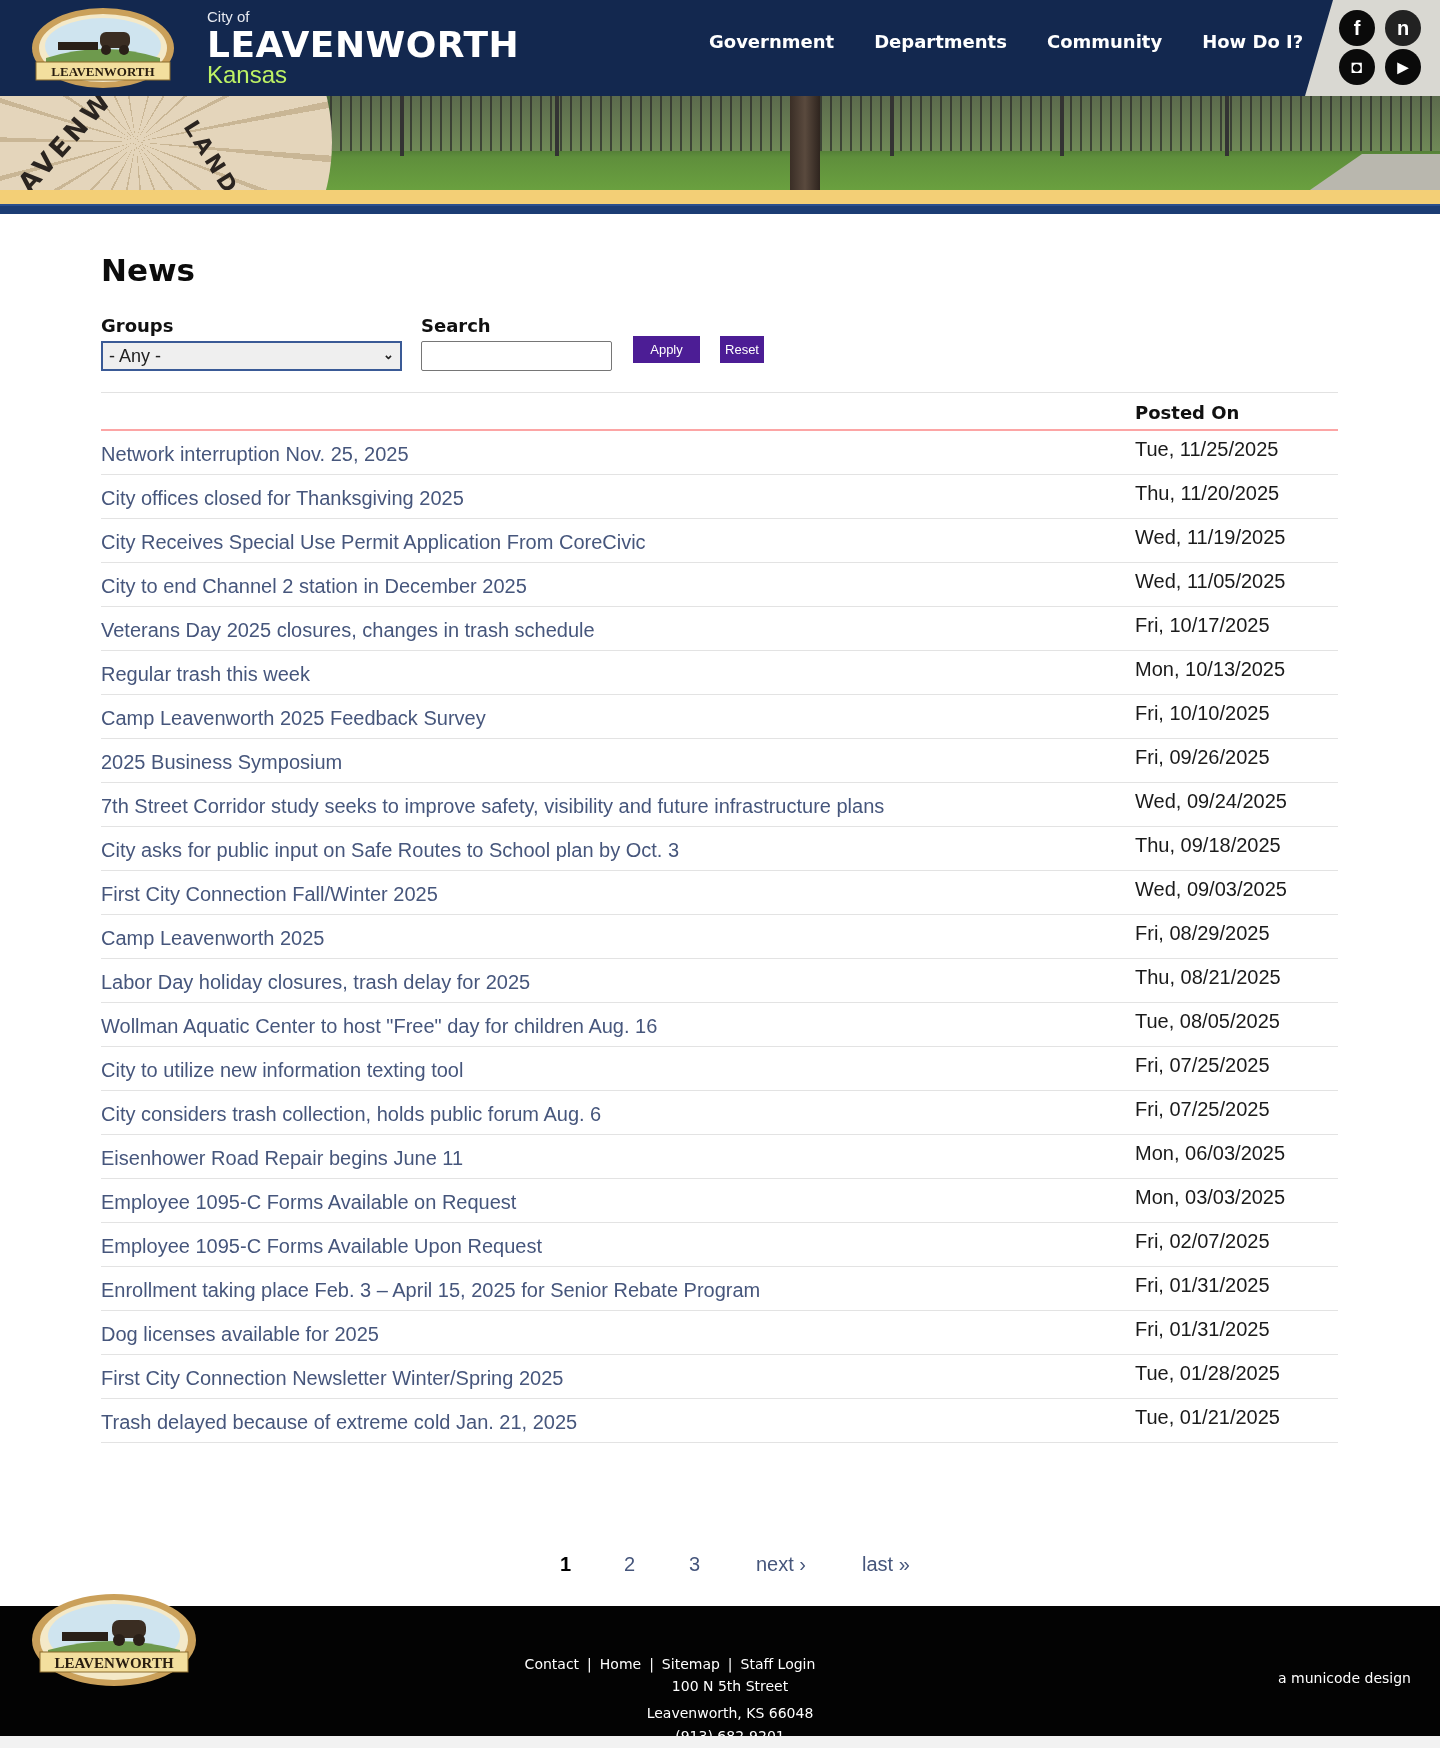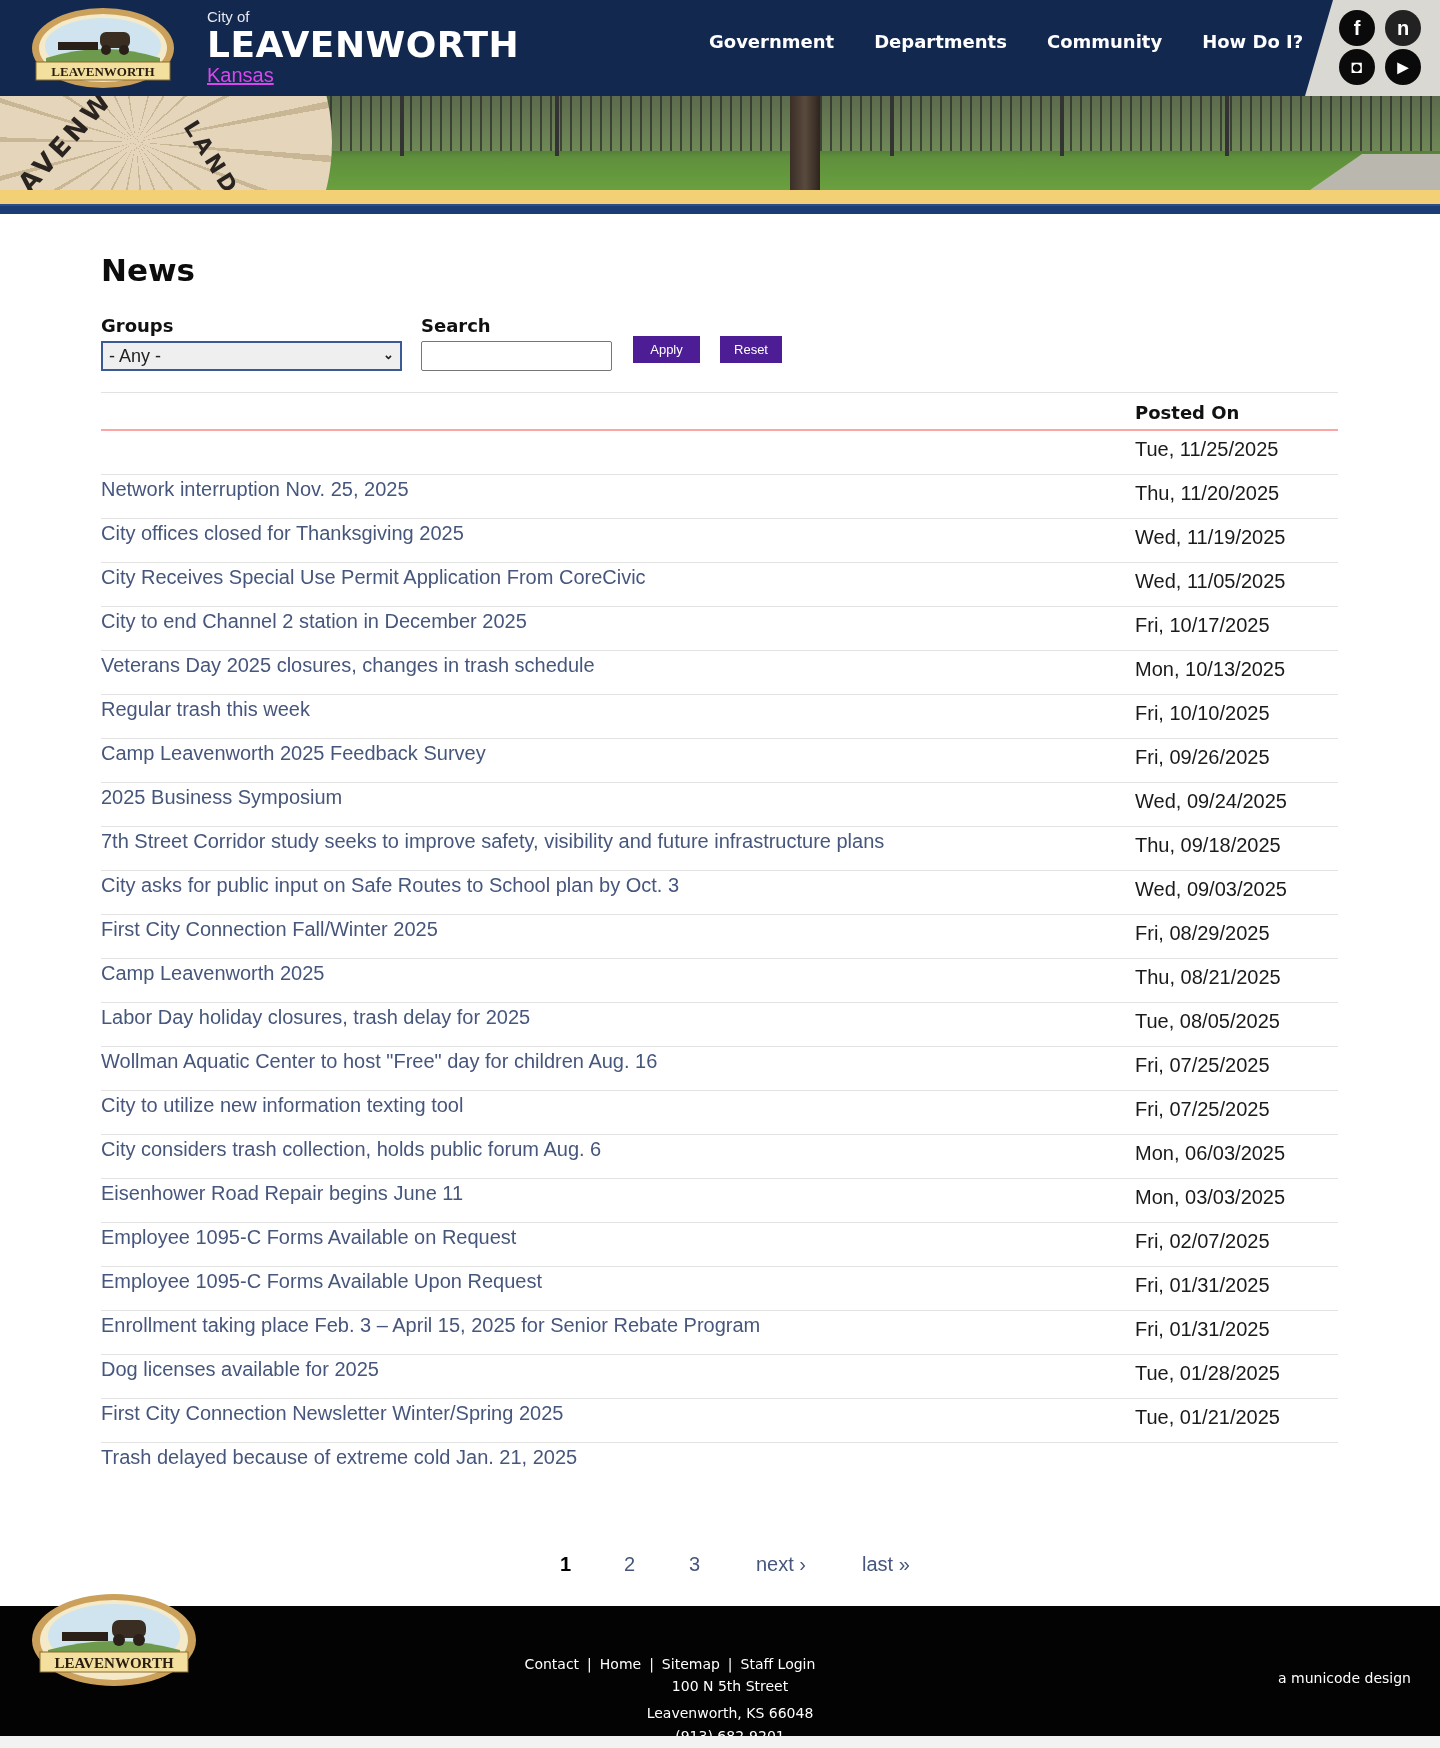--- a/index.html
+++ b/index.html
@@ -5,21 +5,21 @@
   * { box-sizing: border-box; margin: 0; padding: 0; }
   html, body { width: 1440px; height: 1748px; overflow: hidden; background: #fff; }
   body { font-family: "DejaVu Sans", sans-serif; color: #111; position: relative; }
 
   
   .header { position: absolute; left: 0; top: 0; width: 1440px; height: 96px; background: #13284f; }
   .logo-seal { position: absolute; left: 30px; top: 6px; width: 146px; height: 88px; }
   .brand { position: absolute; left: 207px; top: 8px; color: #fff; }
   .brand .small { font-family: "Liberation Sans", sans-serif; font-size: 15px; color: #e6e9f0; display: block; line-height: 18px; }
   .brand .big { font-family: "DejaVu Sans", sans-serif; font-weight: bold; font-size: 36px; letter-spacing: 0.5px; line-height: 38px; display: block; }
-  .brand .state { font-family: "Liberation Sans", sans-serif; font-size: 20px; color: #d946ef; display: block; line-height: 22px; text-decoration: underline; }
+  .brand .state { font-family: "Liberation Sans", sans-serif; font-size: 24px; color: #bef264; display: block; line-height: 22px; }
 
   .nav { position: absolute; top: 31px; left: 709px; display: flex; }
   .nav a { color: #fff; text-decoration: none; font-family: "DejaVu Sans", sans-serif; font-weight: bold; font-size: 18px; margin-right: 40px; white-space: nowrap; }
 
   .social-panel { position: absolute; top: 0; right: 0; width: 135px; height: 96px; background: #d9d8d2; clip-path: polygon(28px 0, 100% 0, 100% 100%, 0 100%); }
   .social { position: absolute; width: 36px; height: 36px; border-radius: 50%; background: #0a0a0a; color: #fff; display: flex; align-items: center; justify-content: center; font-weight: bold; font-size: 20px; font-family: "Liberation Sans", sans-serif; }
 
   
   .banner { position: absolute; top: 96px; left: 0; width: 1440px; height: 94px; overflow: hidden;
     background: linear-gradient(180deg, #4c6a3a 0%, #3e5e2e 45%, #5f8f3c 65%, #6aa03f 100%); }
@@ -40,21 +40,21 @@
   .select { position: absolute; left: 101px; top: 341px; width: 301px; height: 30px; border: 2px solid #3a5a96; background: #efefef; font-size: 18px; color: #222; padding-left: 6px; display: flex; align-items: center; font-family: "Liberation Sans", sans-serif; }
   .select .chev { position: absolute; right: 6px; top: 4px; font-size: 13px; font-weight: bold; }
   .search-input { position: absolute; left: 421px; top: 341px; width: 191px; height: 30px; border: 1px solid #767676; background: #fff; border-radius: 2px; }
   .btn { position: absolute; top: 336px; height: 27px; background: #4c1d95; color: #fff; font-size: 13px; font-family: Liberation Sans, sans-serif; display: flex; align-items: center; justify-content: center; border: none; }
 
   .table { position: absolute; left: 101px; top: 392px; width: 1237px; }
   .table-rule-top { height: 1px; background: #e2e2e2; }
   .th-row { height: 38px; border-bottom: 2px solid #fca5a5; position: relative; }
   .th-date { position: absolute; left: 1034px; top: 9px; font-weight: bold; font-size: 18px; font-family: "DejaVu Sans", sans-serif; color: #111; }
   .row { height: 44px; border-bottom: 1px solid #e3e3e3; position: relative; }
-  .row .title { position: absolute; left: 0; top: 12px; font-family: "Liberation Sans", sans-serif; font-size: 20px; color: #46567c; text-decoration: none; white-space: nowrap; margin-top: 35px; }
+  .row .title { position: absolute; left: 0; top: 12px; font-family: "Liberation Sans", sans-serif; font-size: 20px; color: #46567c; text-decoration: none; white-space: nowrap; }
   .row .date { position: absolute; left: 1034px; top: 7px; font-family: "Liberation Sans", sans-serif; font-size: 20px; color: #1a1a1a; white-space: nowrap; }
 
   .pager { position: absolute; top: 1553px; left: 0; width: 1440px; height: 30px; }
   .pager span { position: absolute; font-family: "Liberation Sans", sans-serif; font-size: 20px; color: #46567c; }
   .pager .current { color: #000; font-weight: bold; }
 
   
   .footer { position: absolute; top: 1606px; left: 0; width: 1440px; height: 130px; background: #030303; color: #fff; }
   .footer-logo { position: absolute; left: 30px; top: -16px; width: 168px; height: 100px; }
   .footer-links { position: absolute; top: 50px; left: 0; width: 1340px; text-align: center; font-family: "DejaVu Sans", sans-serif; font-size: 14px; }
@@ -123,21 +123,21 @@
 <label class="label" style="left:101px;top:315px;">Groups</label>
 <div class="select">
   <span>- Any -</span>
   <span class="chev">⌄</span>
 </div>
 
 <label class="label" style="left:421px;top:315px;">Search</label>
 <input class="search-input" type="text" value="" style="">
 
 <button class="btn" style="left:633px;width:67px;">Apply</button>
-<button class="btn" style="left:720px;width:62px;">Reset</button>
+<button class="btn" style="left:720px;width:44px;">Reset</button>
 
 <div class="table">
   <div class="table-rule-top"></div>
   <div class="th-row">
     <span class="th-date">Posted On</span>
   </div>
   <div id="rows">
       <div class="row">
         <a class="title" href="#">Network interruption Nov. 25, 2025</a>
         <span class="date">Tue, 11/25/2025</span>

